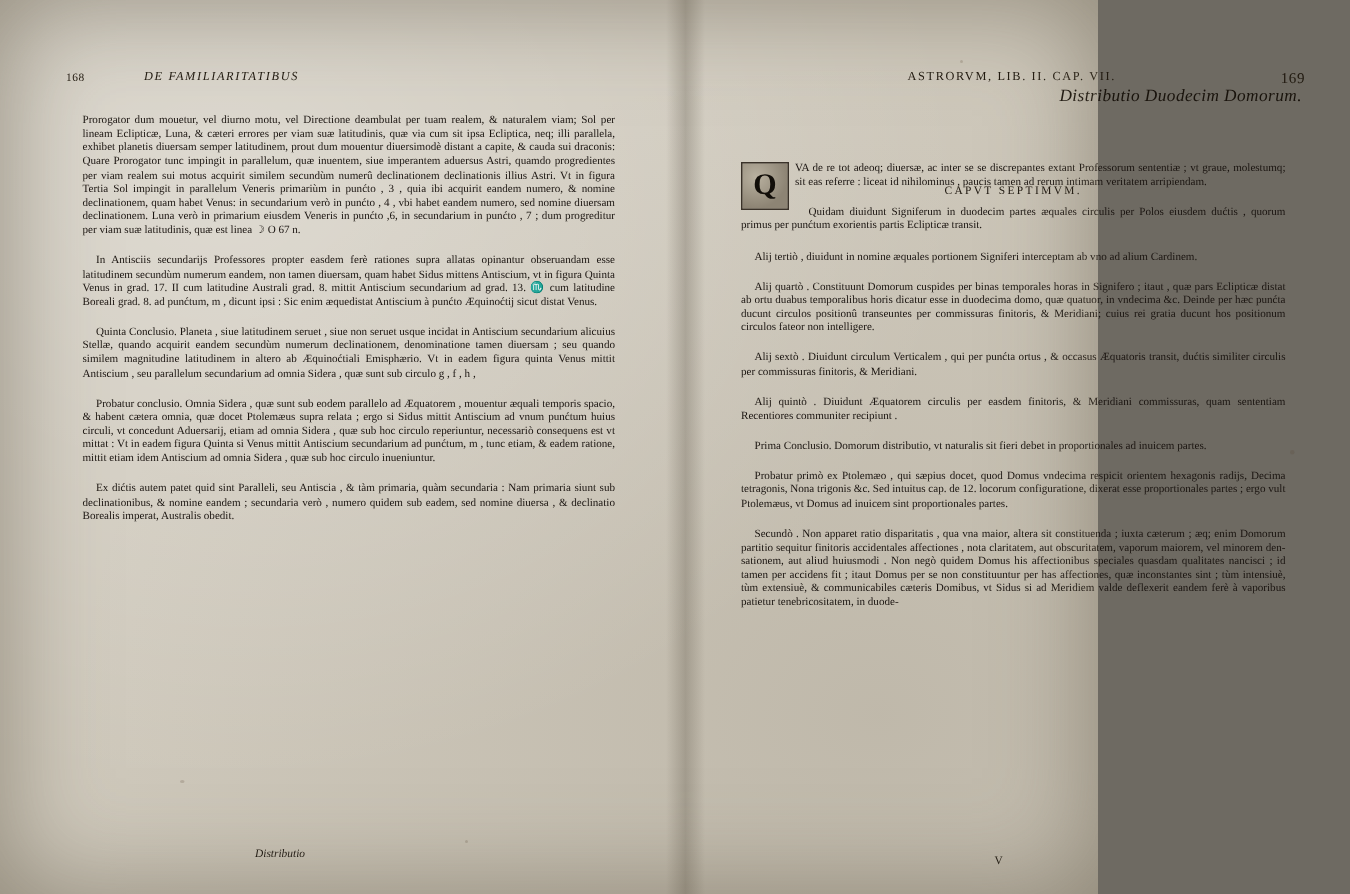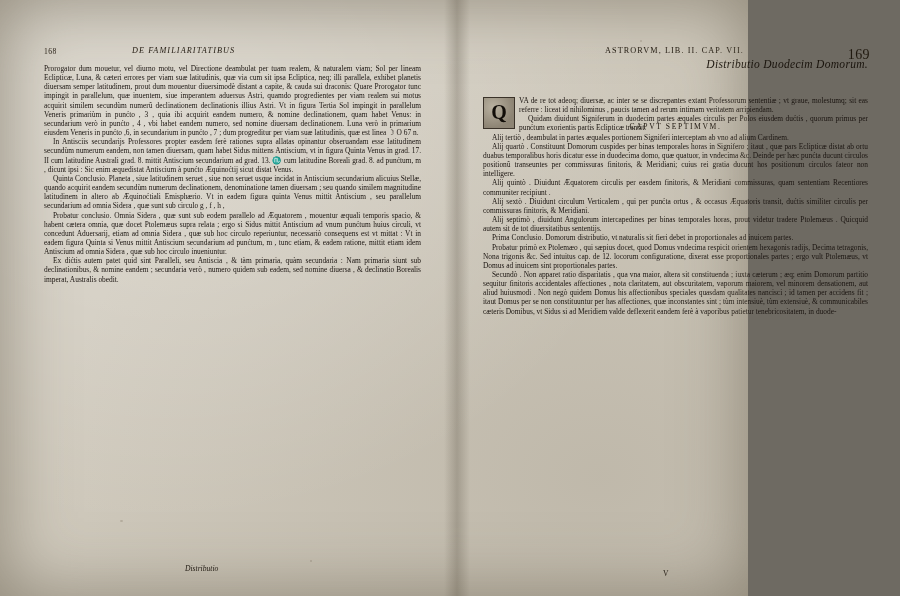--- a/index.html
+++ b/index.html
@@ -14,21 +14,20 @@
     font-family: "Liberation Serif", serif;
   }
   .spread {
     position: relative;
     width: 732px;
     height: 596px;
     background: #cfc9bc;
     background-image:
       radial-gradient(ellipse at 20% 20%, rgba(255,255,255,0.30), rgba(255,255,255,0) 60%),
       radial-gradient(ellipse at 80% 80%, rgba(120,110,90,0.18), rgba(255,255,255,0) 65%);
-    padding-left: 16px;
   }
   
   .gutter {
     position: absolute;
     left: 444px;
     top: 0;
     width: 26px;
     height: 596px;
     background: linear-gradient(to right, rgba(90,82,68,0.00), rgba(80,72,58,0.28), rgba(90,82,68,0.00));
     pointer-events: none;
@@ -62,23 +61,23 @@
 
   .running-head {
     position: absolute;
     font-size: 8.2px;
     letter-spacing: 1.1px;
     color: #20190f;
     font-variant: small-caps;
     white-space: nowrap;
   }
   .rh-left-folio  { left: 44px;  top: 47px; font-size: 7.6px; letter-spacing: .4px; }
-  .rh-left-title  { left: 96px;  top: 46px; font-style: italic; margin-left: 36px; }
+  .rh-left-title  { left: 96px;  top: 46px; font-style: italic; }
   .rh-right-title { left: 150px; top: 46px; }
-  .rh-right-folio { right: 30px; top: 47px; font-size: 14px; letter-spacing: .4px; }
+  .rh-right-folio { right: 30px; top: 47px; font-size: 10px; letter-spacing: .4px; }
 
   .chapter-title {
     position: absolute;
     left: 28px;
     top: 58px;
     width: 385px;
     text-align: right;
     font-style: italic;
     font-size: 11.5px;
     color: #19130c;
@@ -92,21 +91,21 @@
     text-align: center;
     font-size: 7.6px;
     letter-spacing: 1.6px;
     font-variant: small-caps;
     color: #1d160e;
     margin-top: 44px;
   }
   .page.right .col { top: 96px; }
 
   p.para {
-    margin: 0;
+    margin: 11px;
     text-indent: 9px;
   }
   p.para.noind { text-indent: 0; }
 
   
   .dropcap {
     float: left;
     width: 30px;
     height: 30px;
     margin: 1px 4px 0 0;
@@ -120,21 +119,21 @@
     text-align: center;
     font-weight: bold;
   }
 
   .catchword {
     position: absolute;
     font-style: italic;
     font-size: 7.6px;
     color: #1b150e;
   }
-  .cw-left  { left: 185px; bottom: 23px; }
+  .cw-left  { left: 170px; bottom: 23px; }
   .cw-right { left: 208px; bottom: 18px; font-style: normal; letter-spacing: 1px; }
 
   
   .speck {
     position: absolute;
     border-radius: 50%;
     background: rgba(90,75,55,0.22);
     pointer-events: none;
   }
 </style>
@@ -164,25 +163,24 @@
 
     <div class="chapter-title">Distributio Duodecim Domorum.</div>
     <div class="caput">CAPVT SEPTIMVM.</div>
 
     <div class="col">
       <p class="para noind">
         <span class="dropcap">Q</span>
         <span>VA de re tot adeoq; diuersæ, ac inter se se discrepantes extant Pro­fessorum sententiæ ; vt graue, molestumq; sit eas referre : liceat id nihilominus , paucis tamen ad rerum intimam veritatem arri­piendam.</span>
       </p>
       <p class="para">Quidam diuidunt Signiferum in duodecim partes æquales circulis per Polos eiusdem dućtis , quorum primus per punćtum exorientis partis Eclipticæ transit.</p>
-      <p class="para">Alij tertiò , deambulat in partes æquales portionem Signiferi interceptam ab vno ad alium Cardinem.</p>
+      <p class="para">Alij tertiò , diuidunt in nomine æquales portionem Signiferi interceptam ab vno ad alium Cardinem.</p>
       <p class="para">Alij quartò . Constituunt Domorum cuspides per binas temporales horas in Signifero ; itaut , quæ pars Eclipticæ distat ab ortu duabus temporalibus horis dicatur esse in duodecima domo, quæ quatuor, in vndecima &amp;c. Deinde per hæc punćta ducunt circulos positionû transeuntes per commissuras finitoris, &amp; Meridiani; cuius rei gratia ducunt hos positionum circulos fateor non intelligere.</p>
+      <p class="para">Alij sextò . Diuidunt circulum Verticalem , qui per punćta ortus , &amp; occasus Æquatoris transit, dućtis similiter circulis per commissuras finitoris, &amp; Meridiani.</p>
       <p class="para">Alij quintò . Diuidunt Æquatorem circulis per easdem finitoris, &amp; Meridia­ni commissuras, quam sententiam Recentiores communiter recipiunt .</p>
-      <p class="para">Alij sextò . Diuidunt circulum Verticalem , qui per punćta ortus , &amp; occasus Æquatoris transit, dućtis similiter circulis per commissuras finitoris, &amp; Meridiani.</p>
-      <p class="para">Alij septimò , diuidunt Angulorum intercapedines per binas temporales ho­ras, prout videtur tradere Ptolemæus . Quicquid autem sit de tot diuersitatibus sententijs.</p>
       <p class="para">Prima Conclusio. Domorum distributio, vt naturalis sit fieri debet in propor­tionales ad inuicem partes.</p>
       <p class="para">Probatur primò ex Ptolemæo , qui sæpius docet, quod Domus vndecima res­picit orientem hexagonis radijs, Decima tetragonis, Nona trigonis &amp;c. Sed intuitus cap. de 12. locorum configuratione, dixerat esse proportionales partes ; ergo vult Ptolemæus, vt Domus ad inuicem sint proportionales partes.</p>
       <p class="para">Secundò . Non apparet ratio disparitatis , qua vna maior, altera sit constitue­nda ; iuxta cæterum ; æq; enim Domorum partitio sequitur finitoris accidentales affectio­nes , nota claritatem, aut obscuritatem, vaporum maiorem, vel minorem den­sationem, aut aliud huiusmodi . Non negò quidem Domus his affectionibus speciales quasdam qualitates nancisci ; id tamen per accidens fit ; itaut Domus per se non constituuntur per has affectiones, quæ inconstantes sint ; tùm intensiuè, tùm extensiuè, &amp; communicabiles cæteris Domibus, vt Sidus si ad Meri­diem valde deflexerit eandem ferè à vaporibus patietur tenebricositatem, in duode-</p>
       <p class="para"></p>
     </div>
 
     <div class="catchword cw-right">V</div>
   </div>
 
   <div class="gutter"></div>

